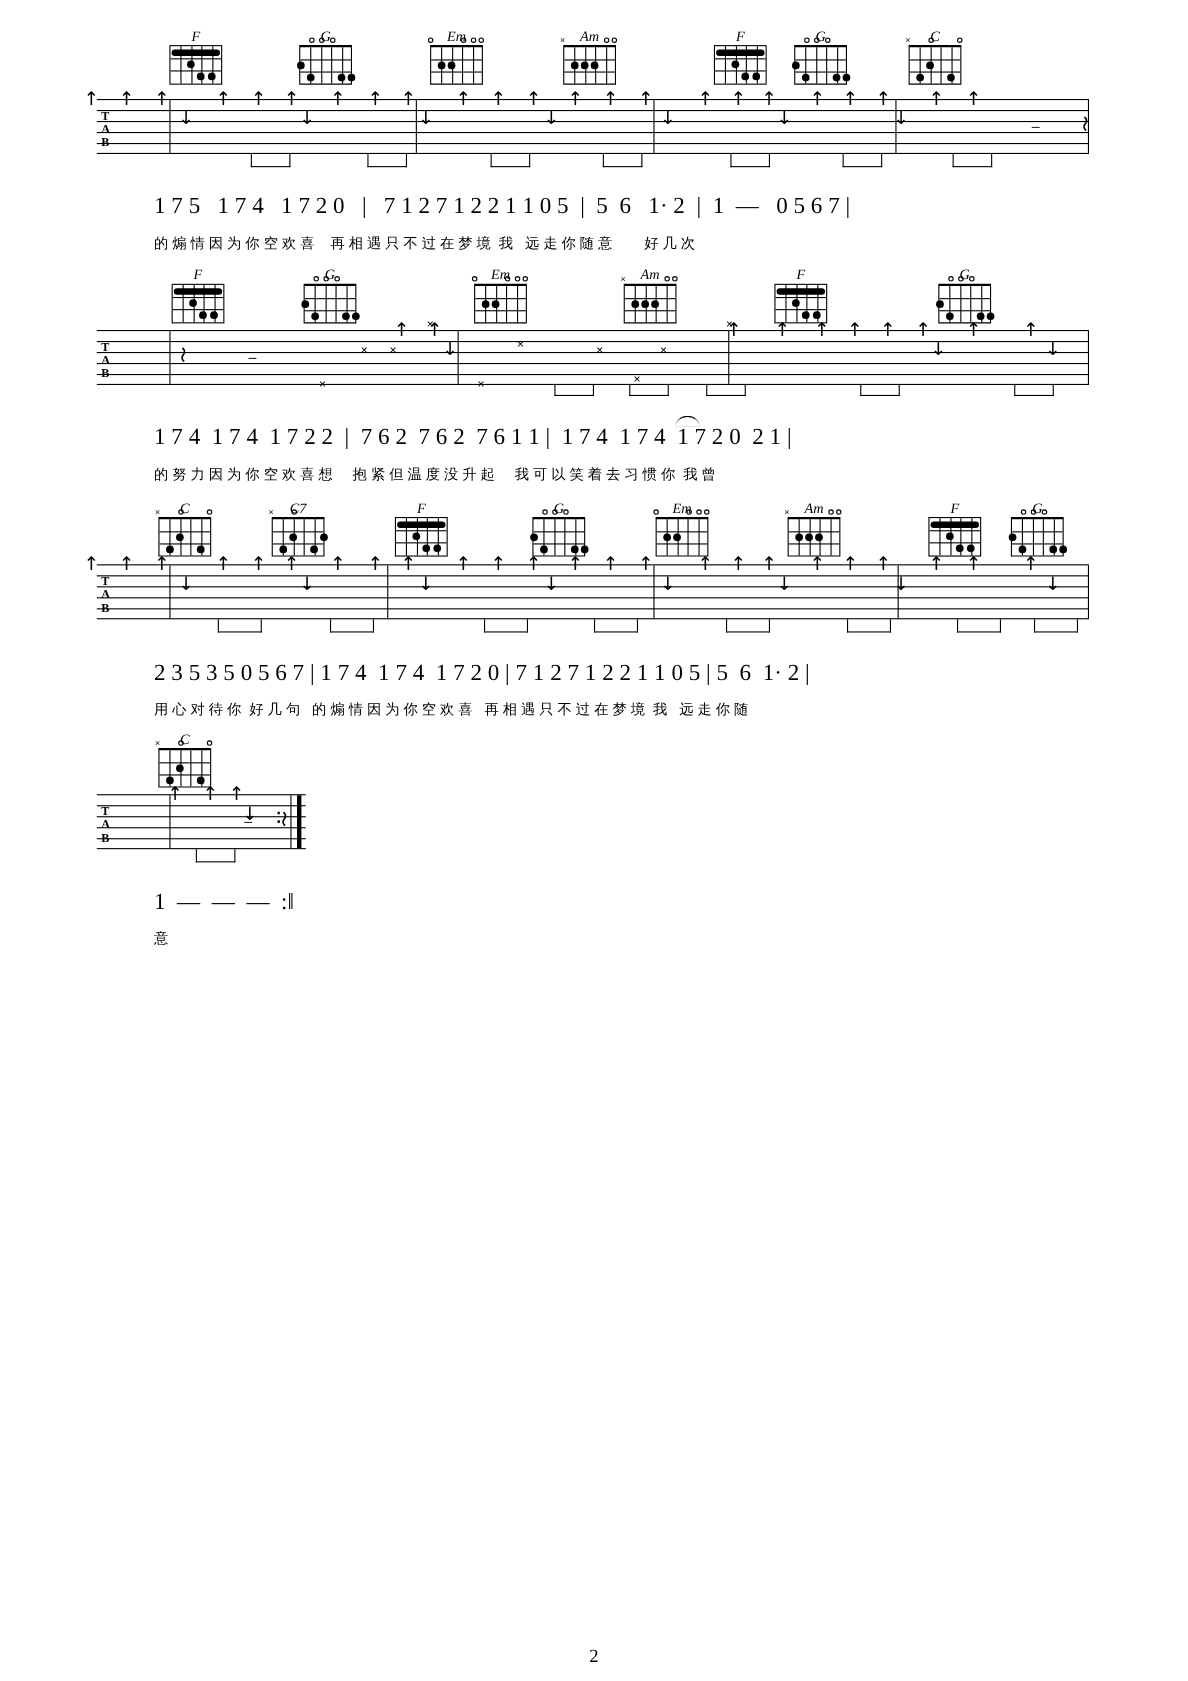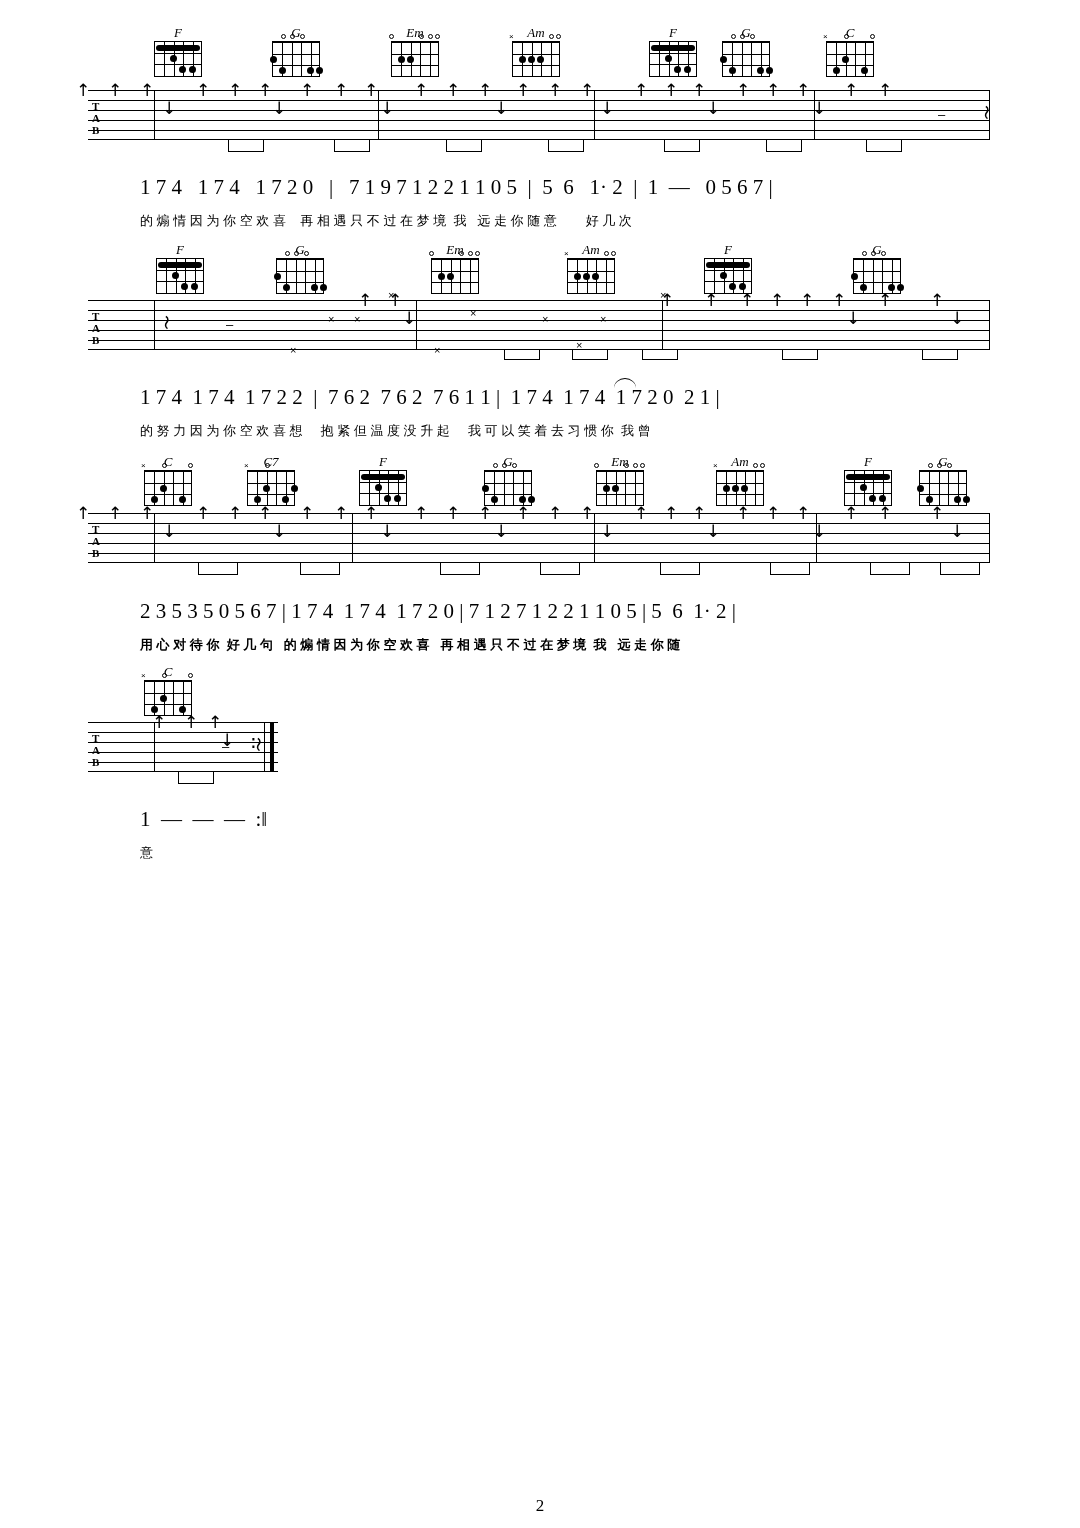--- a/index.html
+++ b/index.html
@@ -388,21 +388,21 @@
     <div>
       <div class="beam" style="left:228px; top:140px; width:36px; height:12px;"></div>
       <div class="beam" style="left:334px; top:140px; width:36px; height:12px;"></div>
       <div class="beam" style="left:446px; top:140px; width:36px; height:12px;"></div>
       <div class="beam" style="left:548px; top:140px; width:36px; height:12px;"></div>
       <div class="beam" style="left:664px; top:140px; width:36px; height:12px;"></div>
       <div class="beam" style="left:766px; top:140px; width:36px; height:12px;"></div>
       <div class="beam" style="left:866px; top:140px; width:36px; height:12px;"></div>
     </div>
 
-    <div class="numrow" style="left:140px; top:176px;">1 7 4   1 7 4   1 7 2 0   |   7 1 9 7 1 2 2 1 1 0 5  |  5  6   1· 2  |  1  —   0 5 6 7 |</div>
+    <div class="numrow" style="left:140px; top:176px;">1 7 5   1 7 4   1 7 2 0   |   7 1 2 7 1 2 2 1 1 0 5  |  5  6   1· 2  |  1  —   0 5 6 7 |</div>
     <div class="lyricrow" style="left:140px; top:214px;">的 煽 情 因 为 你 空 欢 喜    再 相 遇 只 不 过 在 梦 境  我   远 走 你 随 意        好 几 次</div>
   </div>
 
   <div class="system">
 
     <div class="chord" style="left:152px; top:243px;">
       <div class="cname">F</div>
       <div class="grid barre">
         <div class="v v1"></div>
           <div class="v v2"></div>
@@ -757,21 +757,21 @@
       <div class="beam" style="left:300px; top:563px; width:40px; height:12px;"></div>
       <div class="beam" style="left:440px; top:563px; width:40px; height:12px;"></div>
       <div class="beam" style="left:540px; top:563px; width:40px; height:12px;"></div>
       <div class="beam" style="left:660px; top:563px; width:40px; height:12px;"></div>
       <div class="beam" style="left:770px; top:563px; width:40px; height:12px;"></div>
       <div class="beam" style="left:870px; top:563px; width:40px; height:12px;"></div>
       <div class="beam" style="left:940px; top:563px; width:40px; height:12px;"></div>
     </div>
 
     <div class="numrow" style="left:140px; top:600px;">2 3 5 3 5 0 5 6 7 | 1 7 4  1 7 4  1 7 2 0 | 7 1 2 7 1 2 2 1 1 0 5 | 5  6  1· 2 |</div>
-    <div class="lyricrow" style="left:140px; top:638px;font-weight:bold;">用 心 对 待 你  好 几 句   的 煽 情 因 为 你 空 欢 喜   再 相 遇 只 不 过 在 梦 境  我   远 走 你 随</div>
+    <div class="lyricrow" style="left:140px; top:638px;">用 心 对 待 你  好 几 句   的 煽 情 因 为 你 空 欢 喜   再 相 遇 只 不 过 在 梦 境  我   远 走 你 随</div>
   </div>
 
   <div class="system">
     <div class="chord" style="left:140px; top:665px;">
       <div class="cname">C</div>
       <div class="grid">
         <div class="v v1"></div>
           <div class="v v2"></div>
           <div class="v v3"></div>
           <div class="v v4"></div>

